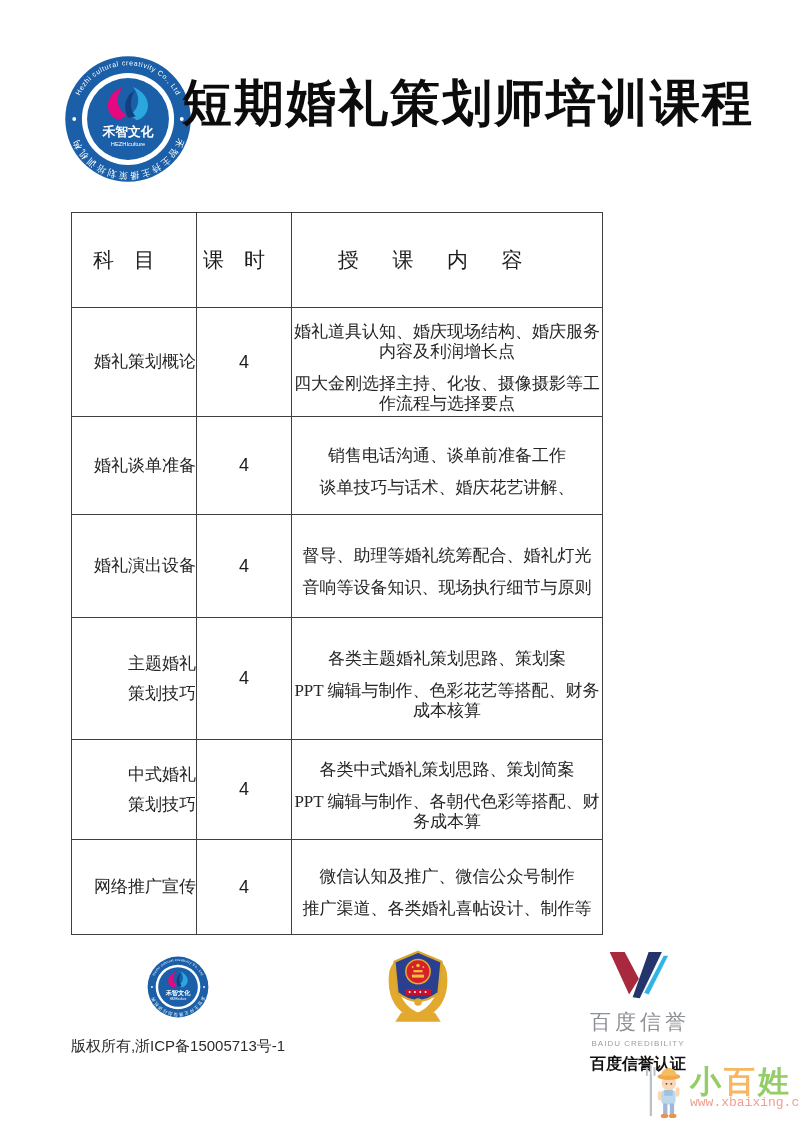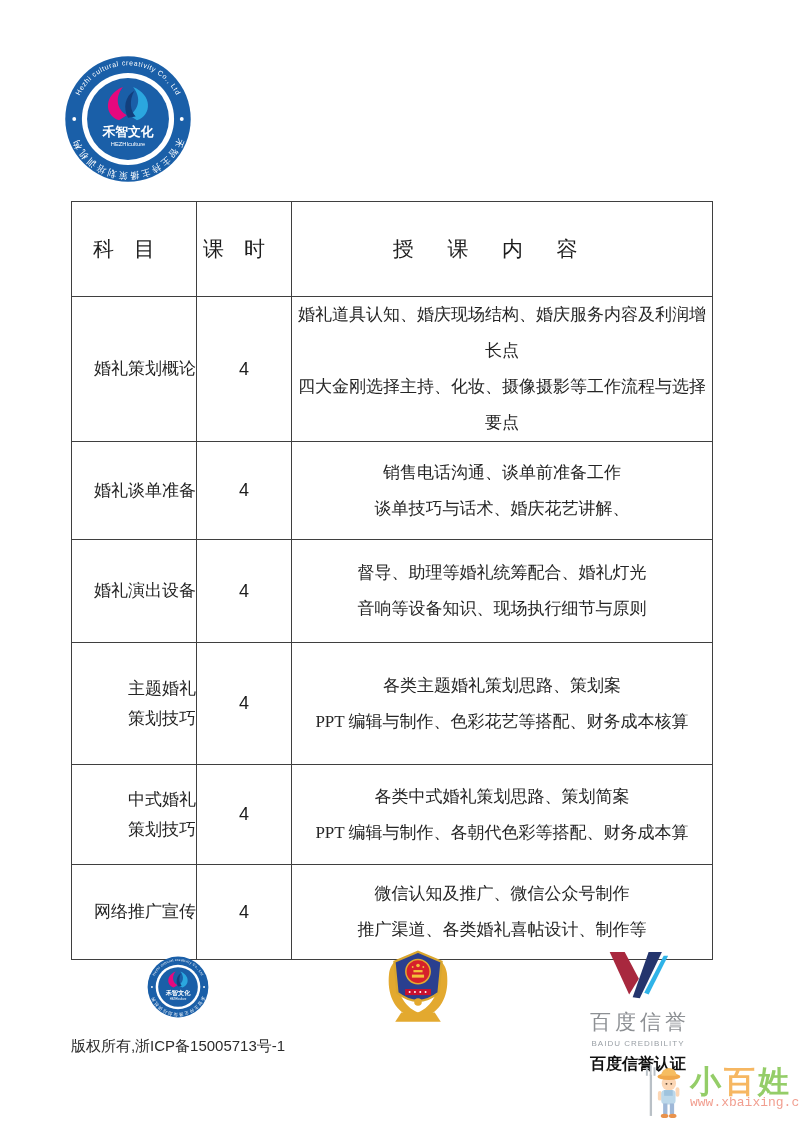--- a/index.html
+++ b/index.html
@@ -11,21 +11,21 @@
   
   .logo-top { position:absolute; left:64px; top:55px; width:128px; height:128px; }
   .title {
     position:absolute; left:182px; top:72px; width:548px; margin:0;
     font-size:50px; font-weight:700; letter-spacing:2px; color:#0c0c0c;
     text-align:center; white-space:nowrap; line-height:62px;
   }
 
   
   table.course-table {
-    position:absolute; left:71px; top:201px; width:642px;
+    position:absolute; left:71px; top:212px; width:532px;
     border-collapse:collapse; table-layout:fixed;
   }
   .course-table col.c1 { width:125px; }
   .course-table col.c2 { width:95px; }
   .course-table th, .course-table td { border:1px solid #3f3f3f; padding:0; vertical-align:middle; }
   .course-table thead tr { height:95px; }
   .course-table thead th { font-weight:400; font-size:21px; color:#1d1d1d; }
   .th-sp   { letter-spacing:0.95em; padding-left:0.95em; }
   .th-wide { letter-spacing:1.6em;  padding-left:1.6em;  }
   .course-table tbody tr:nth-child(1) { height:109px; }
@@ -34,21 +34,21 @@
   .course-table tbody tr:nth-child(4) { height:122px; }
   .course-table tbody tr:nth-child(5) { height:100px; }
   .course-table tbody tr:nth-child(6) { height:95px; }
   .subject-cell { text-align:right; font-size:17px; color:#252525; }
   .subject-cell div { line-height:30px; }
   .hours-cell {
     text-align:center; font-size:18px; color:#1d1d1d;
     font-family:"Liberation Sans","DejaVu Sans",sans-serif;
   }
   .content-cell { text-align:center; font-size:17px; color:#252525; }
-  .content-cell div { line-height:36px; }
+  .content-cell div { line-height:20px;margin-top:12px; }
 
   
   .footer-col { position:absolute; text-align:center;
     font-family:"Liberation Sans","DejaVu Sans",sans-serif; }
   .f-copyright-col { left:68px;  top:956px; width:220px; }
   .f-police-col    { left:318px; top:944px; width:200px; }
   .f-baidu-col     { left:556px; top:950px; width:164px; }
   .logo-footer { width:62px; height:62px; }
   .copyright-text { font-size:15px; margin-top:15px; color:#2b2b2b; }
   .police-badge-svg { width:76px; height:84px; }
@@ -147,20 +147,21 @@
       <ellipse cx="30" cy="54" rx="4" ry="2.2" fill="#e8924d"></ellipse>
     </symbol>
   </defs>
 </svg>
 
 <div class="page">
 
   <svg class="logo-top">
     <use href="#hezhi-logo-symbol"></use>
   </svg>
+  <h1 class="title">短期婚礼策划师培训课程</h1>
 
   <table class="course-table">
     <colgroup>
         <col class="c1">
         <col class="c2">
         <col class="c3">
       </colgroup>
     <thead>
       <tr>
         <th class="th-sp">科目</th>

